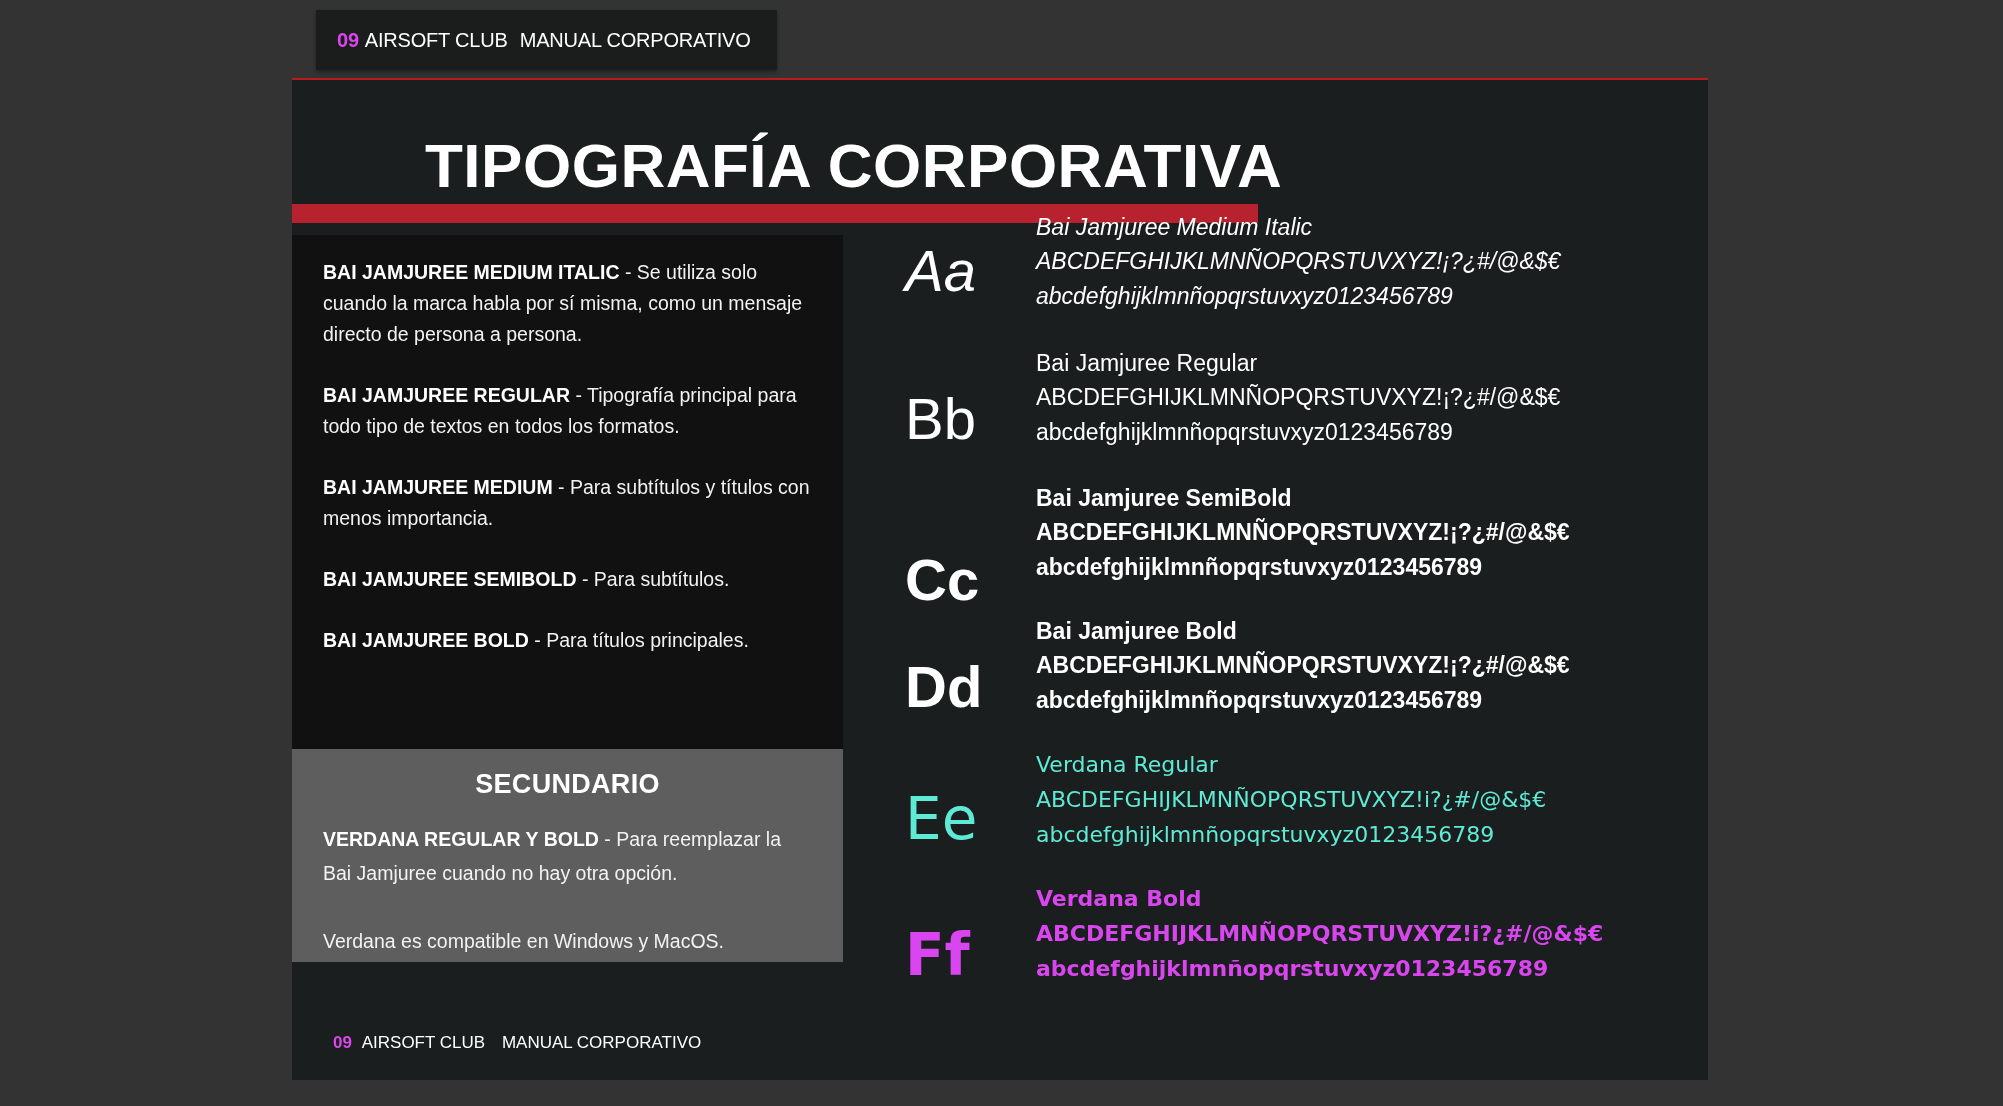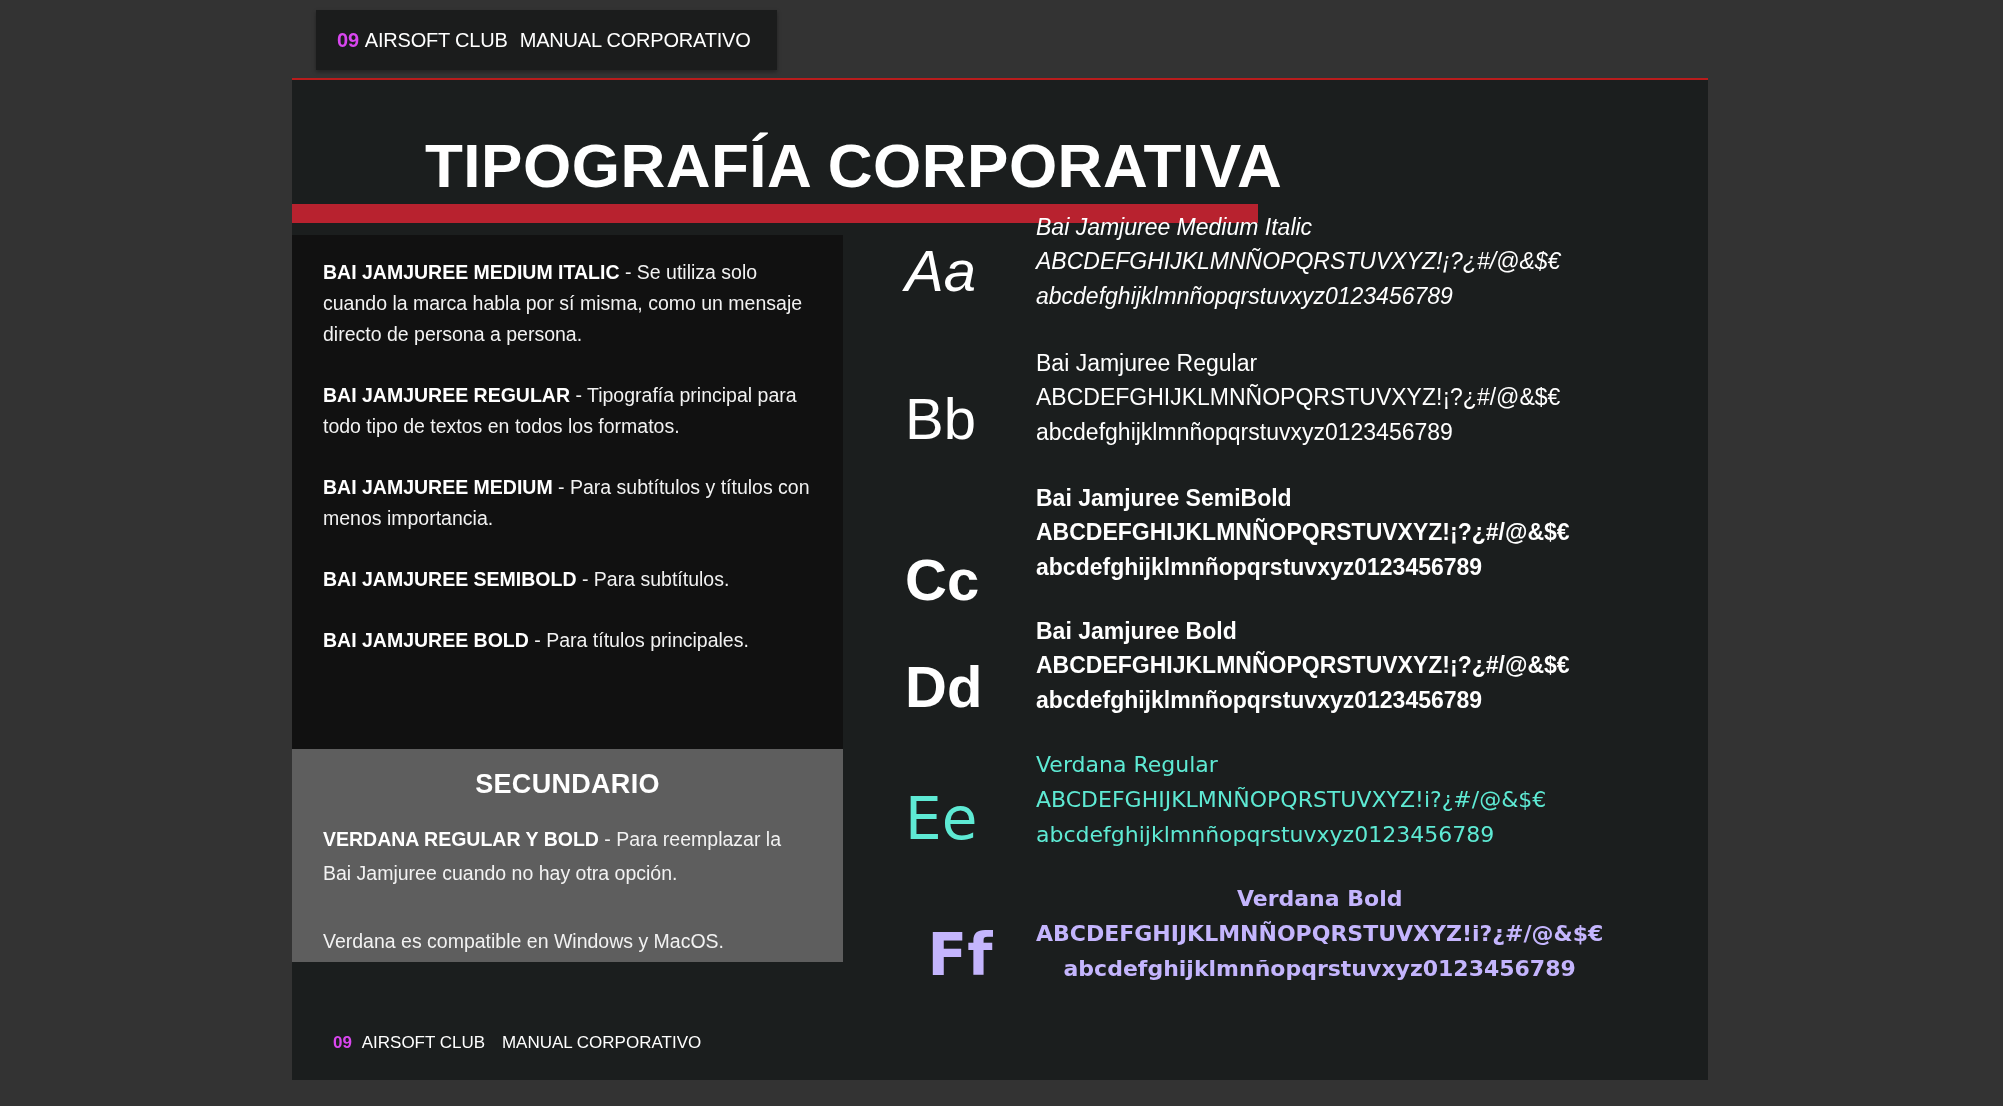--- a/index.html
+++ b/index.html
@@ -73,21 +73,21 @@
     .upper, .lower { font-size: 23px; line-height: 35px; white-space: nowrap; }
 
     .s-italic .big, .s-italic .info { font-style: italic; }
     .s-italic .big { font-weight: normal; }
     .s-regular .big, .s-regular .info { font-weight: normal; }
     .s-semibold .big, .s-semibold .info { font-weight: bold; }
     .s-semibold .info { font-weight: 600; }
     .s-bold .big, .s-bold .info { font-weight: bold; }
     .s-verdana .big, .s-verdana .info { font-family: "DejaVu Sans", sans-serif; color: #5eead4; }
     .s-verdana .name, .s-verdana .upper, .s-verdana .lower { font-size: 22px; }
-    .s-verdanab .big, .s-verdanab .info { font-family: "DejaVu Sans", sans-serif; font-weight: bold; color: #c4b5fd; text-align: center; }
+    .s-verdanab .big, .s-verdanab .info { font-family: "DejaVu Sans", sans-serif; font-weight: bold; color: #d946ef; }
     .s-verdanab .name, .s-verdanab .upper, .s-verdanab .lower { font-size: 22px; }
   </style>
 </head>
 <body>
 
 <div class="top-tab">
   <span class="num">09</span>
   <span class="brand">AIRSOFT CLUB</span>
   <span class="manual">MANUAL CORPORATIVO</span>
 </div>

